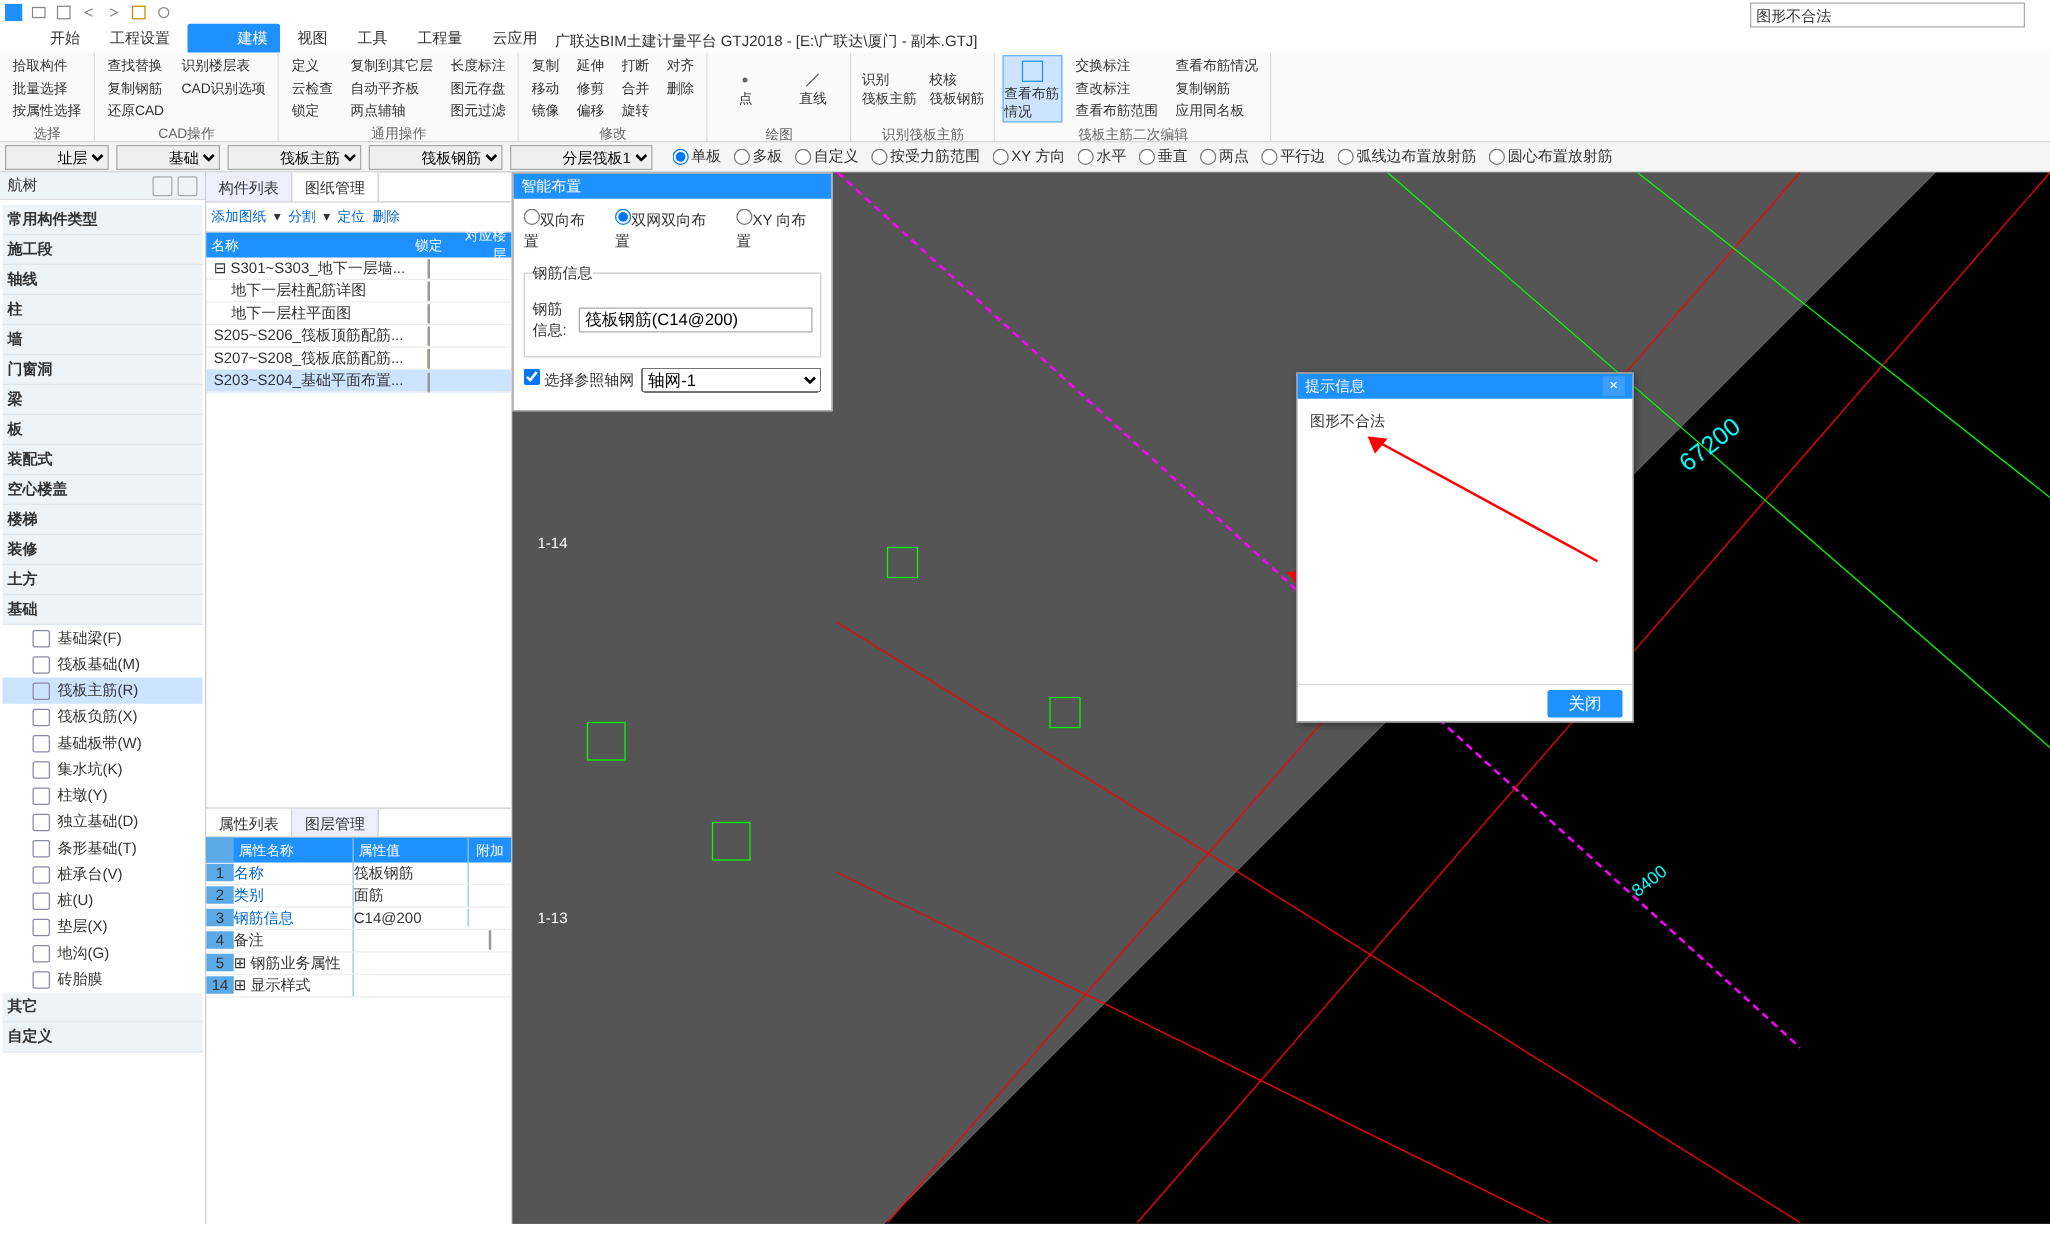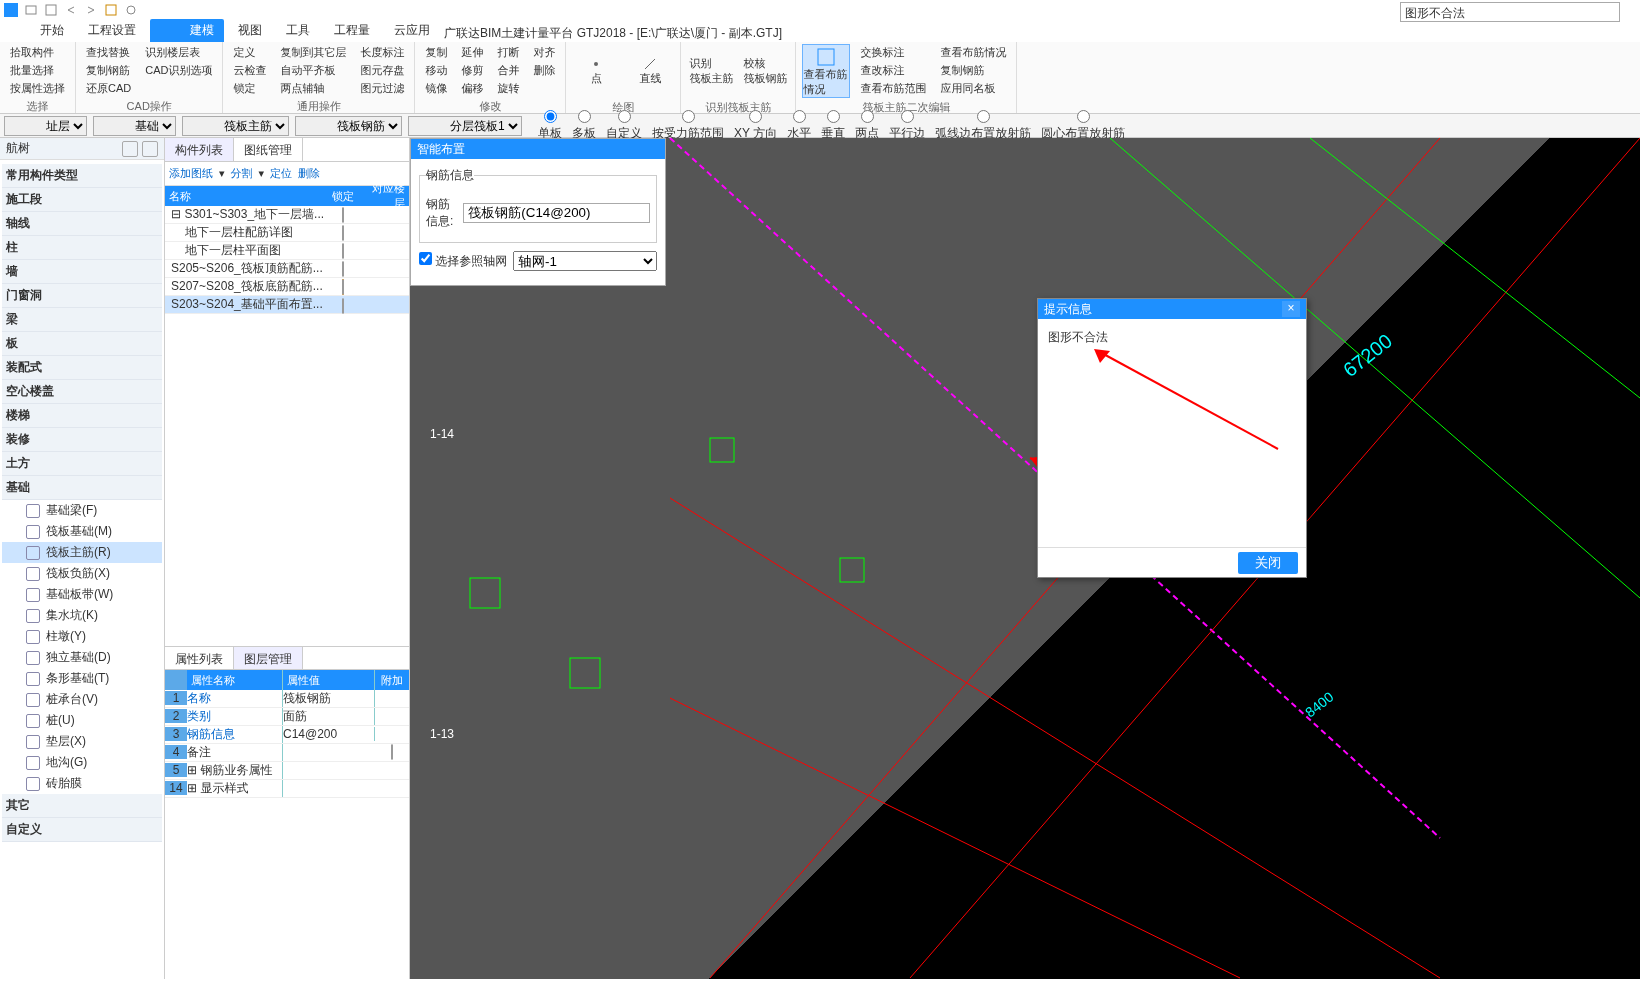--- a/index.html
+++ b/index.html
@@ -18,21 +18,21 @@
 .ribbon .group .label { font-size: 11px; color: #666; text-align: center; padding-top: 2px; }
 .ribbon .rows { display: flex; flex-direction: column; gap: 1px; }
 .ribbon .rbtn { display: inline-flex; align-items: center; gap: 4px; padding: 1px 4px; font-size: 11px; white-space: nowrap; cursor: pointer; }
 .ribbon .bigbtn { display: flex; flex-direction: column; align-items: center; justify-content: center; width: 48px; height: 54px; font-size: 11px; }
 .ribbon .bigbtn.active { background: #cce4ff; border: 1px solid #6bb3ff; }
 .ribbon .row { display: flex; gap: 6px; }
 
 .typebar { height: 24px; background: #f5f5f5; border-bottom: 1px solid #ccc; display: flex; align-items: center; gap: 6px; padding: 0 4px; font-size: 12px; }
 .typebar select { height: 20px; font-size: 12px; border: 1px solid #aaa; padding-left: 37px; }
 .typebar .radios { display: flex; align-items: center; gap: 10px; padding-left: 10px; }
-.typebar .radios label { display: flex; align-items: center; gap: 2px; flex-direction: column; }
+.typebar .radios label { display: flex; align-items: center; gap: 2px; }
 
 .mainrow { display: flex; height: 841px; }
 
 .leftnav { width: 165px; border-right: 1px solid #ccc; display: flex; flex-direction: column; }
 .leftnav .hdr { height: 22px; background: #eef3f8; display: flex; align-items: center; justify-content: space-between; padding: 0 6px; border-bottom: 1px solid #ddd; }
 .leftnav .hdr .btns { display: flex; gap: 4px; }
 .leftnav .hdr .btns span { width: 16px; height: 16px; border: 1px solid #aaa; border-radius: 2px; }
 .leftnav .tree { flex: 1; overflow: auto; padding: 4px 2px; font-size: 12px; }
 .leftnav .cat { font-weight: bold; padding: 3px 4px; background: #eef3f8; border-bottom: 1px solid #e0e6ee; }
 .leftnav .item { padding: 2px 4px 2px 14px; cursor: pointer; display: flex; align-items: center; gap: 6px; }
@@ -521,20 +521,25 @@
         <text x="20" y="600" fill="#fff" font-size="12">1-13</text>
 
         <line x1="680" y1="345" x2="620" y2="320" stroke="#f00" stroke-width="2"></line>
         <polygon points="620,320 634,318 628,330" fill="#f00"></polygon>
       </svg>
     </div>
 
     <div class="smartpanel">
       <div class="sphdr">智能布置</div>
       <div class="body">
+        <div class="radios">
+          <label><input type="radio" name="sp" style=""><span>双向布置</span></label>
+          <label><input type="radio" name="sp" checked="" style=""><span>双网双向布置</span></label>
+          <label><input type="radio" name="sp" style=""><span>XY 向布置</span></label>
+        </div>
         <fieldset>
           <legend>钢筋信息</legend>
           <div class="fld">
             <span>钢筋信息:</span>
             <input type="text" value="筏板钢筋(C14@200)" style="">
           </div>
         </fieldset>
         <div class="fld">
           <label><input type="checkbox" checked="" style=""> <span>选择参照轴网</span></label>
           <select><option>轴网-1</option></select>

